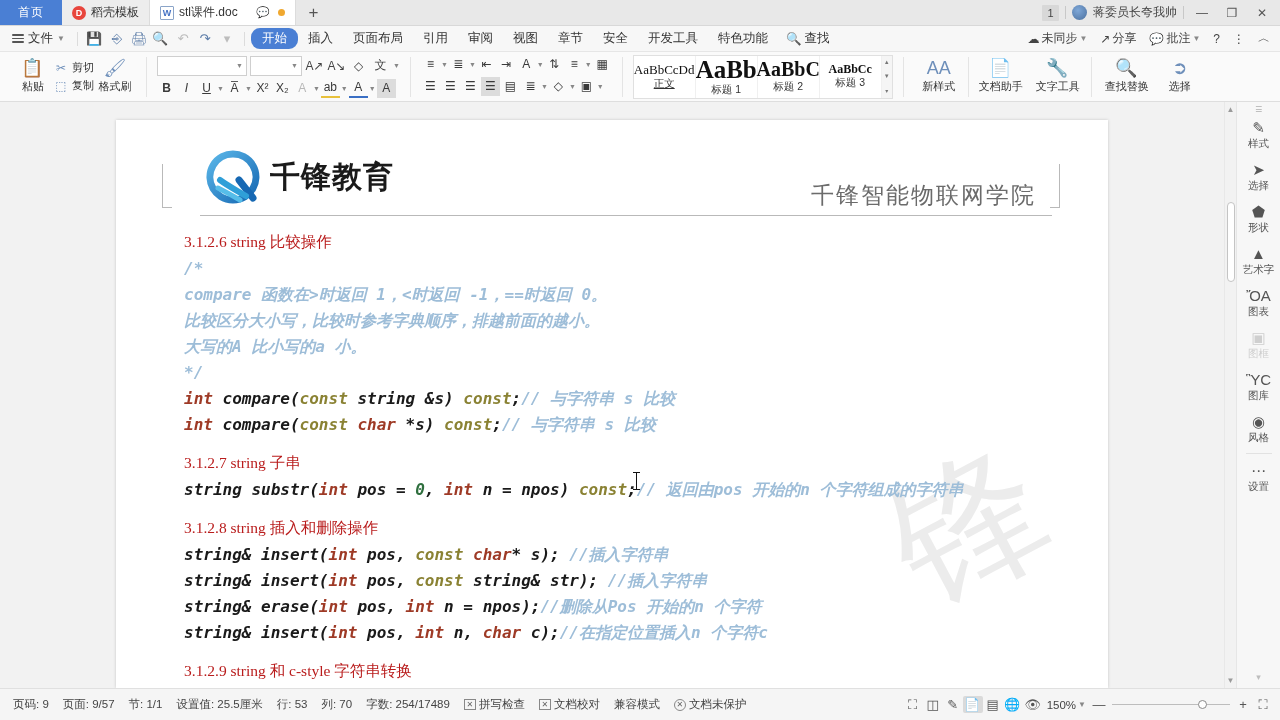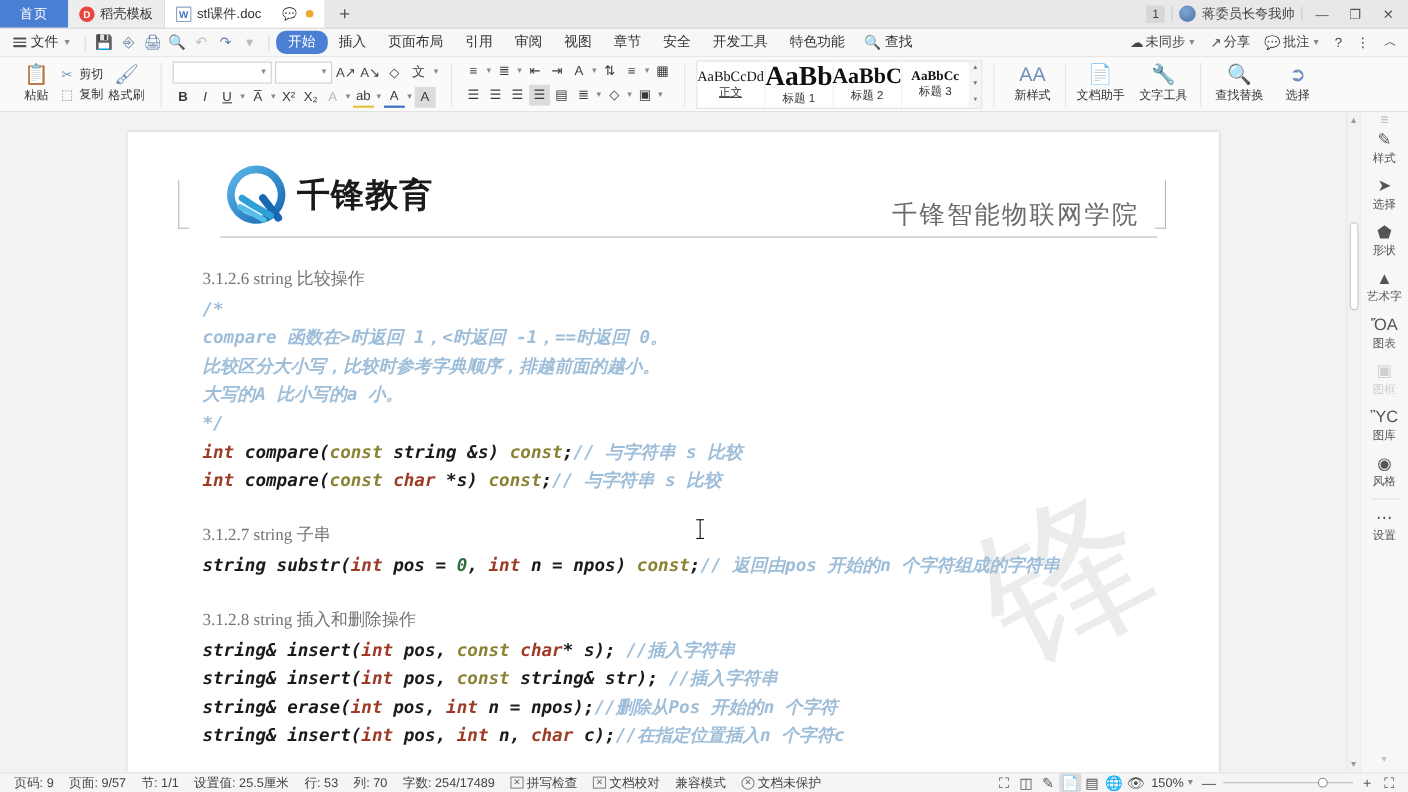--- a/index.html
+++ b/index.html
@@ -160,22 +160,22 @@
     position:absolute; right:-14px; top:14px; width:22px; height:44px;
     border-right:1px solid #b9b9b9;
   }
   .hdr-corner-r:after{
     content:""; position:absolute; right:-1px; top:43px; width:10px; height:1px; background:#b9b9b9;
   }
   .hdr-rule { border-bottom:1px solid #b9b9b9; margin:4px -6px 0 16px; }
 
   .content { position:relative; z-index:2; padding-top:13px; }
   .h3 {
-    font-size:15.5px; color:#737373; font-family:"Liberation Serif", serif;
-    margin:12px 0 2px 0; line-height:25px;
+    font-size:15.5px; color:#b91c1c; font-family:"Liberation Serif", serif;
+    margin:0 0 2px 0; line-height:25px;
   }
   .cmt {
     font-size:16px; color:#9dbdd8; font-style:italic; font-weight:bold;
     font-family:"DejaVu Sans Mono","Liberation Mono",monospace; line-height:26px;
     white-space:nowrap;
   }
   .code {
     font-size:16px; font-style:italic; font-weight:bold;
     font-family:"DejaVu Sans Mono","Liberation Mono",monospace; line-height:26px;
     white-space:nowrap; color:#1a1a1a;
@@ -217,21 +217,21 @@
   }
   .rsitem .gl { font-size:15px; color:#555; line-height:15px; }
   .rsitem.dis { color:#cfcfcf; }
   .rsitem.dis .gl { color:#cfcfcf; }
   .rs-div { width:26px; height:1px; background:#e2e2e2; margin:3px 0; }
   .rs-bottom { margin-top:auto; display:flex; flex-direction:column; align-items:center;
                gap:5px; padding-bottom:6px; font-size:9px; color:#bdbdbd; }
 
   
   .statusbar {
-    height:18px; background:#f5f5f5; border-top:1px solid #e0e0e0;
+    height:32px; background:#f5f5f5; border-top:1px solid #e0e0e0;
     display:flex; align-items:center; font-size:11.5px; color:#444; padding:0 6px; flex:none;
   }
   .st-item { padding:0 7px; white-space:nowrap; display:flex; align-items:center; gap:3px; }
   .st-spacer { flex:1; }
   .sq-ico {
     width:12px;height:11px;border:1px solid #888; font-size:8px; color:#666;
     display:inline-flex;align-items:center;justify-content:center;
   }
   .ci-ico {
     width:12px;height:12px;border:1px solid #888;border-radius:50%;font-size:8px;color:#666;

